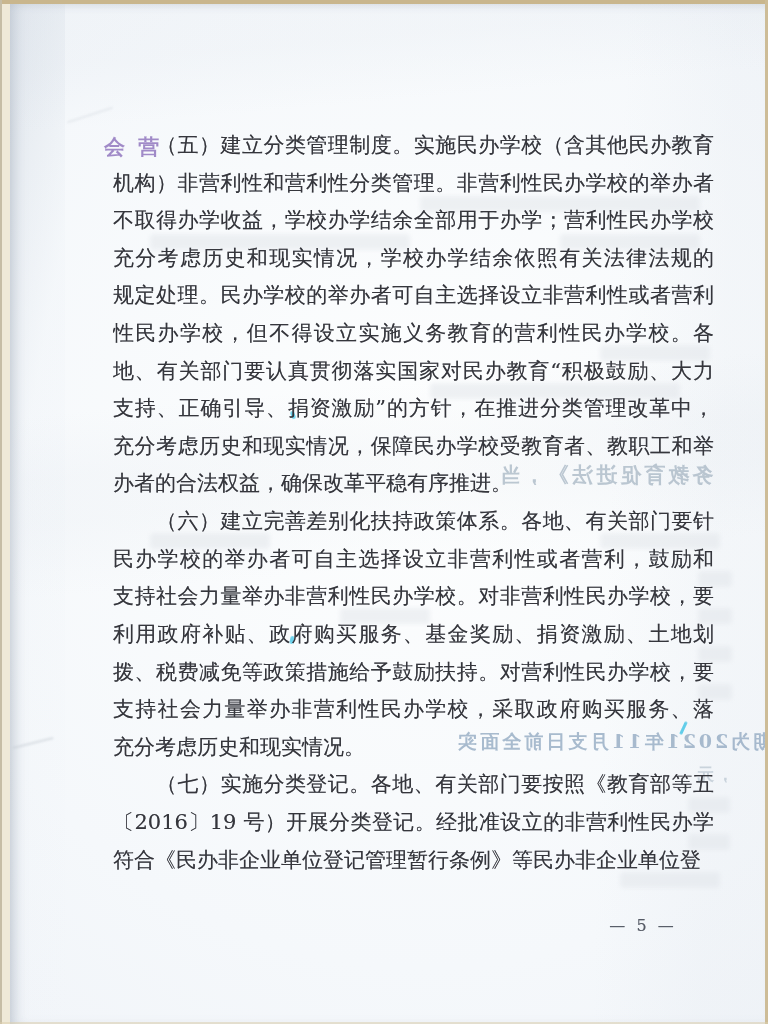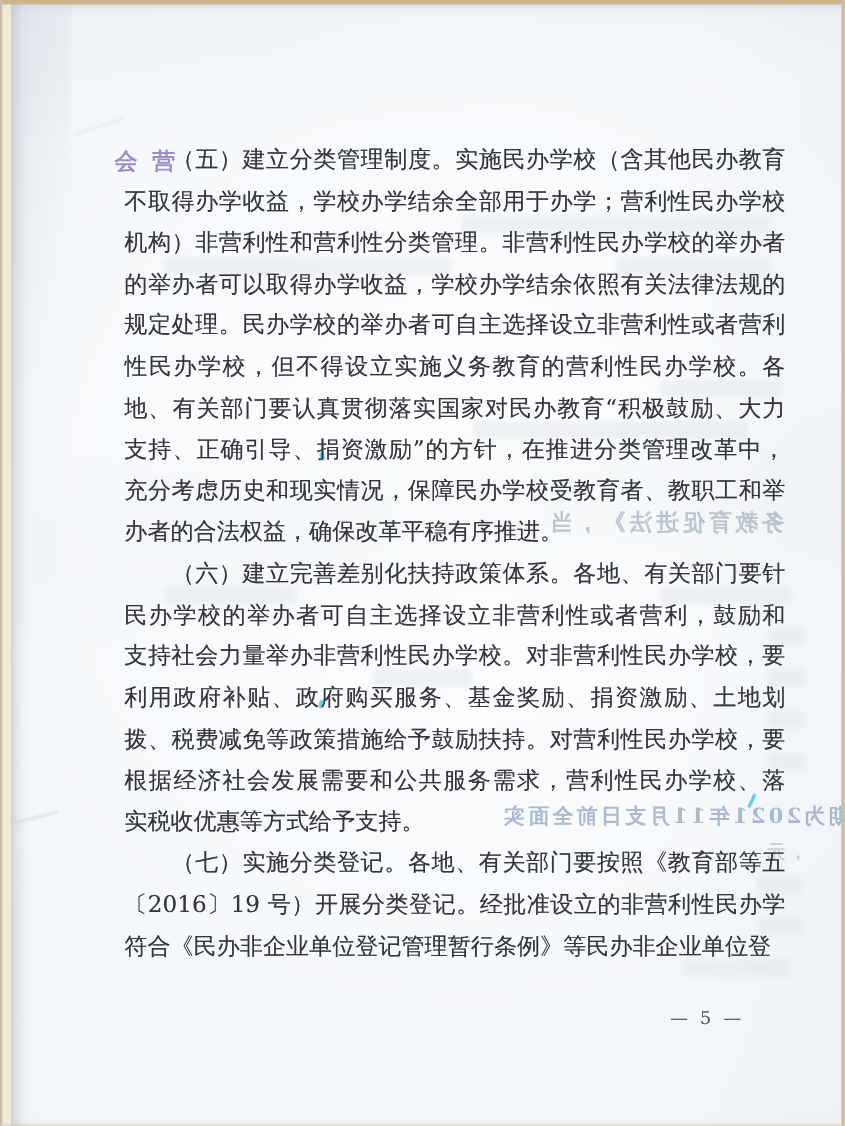--- a/index.html
+++ b/index.html
@@ -95,36 +95,36 @@
       <div class="bleed mirrored" style="left: 694px; top: 763px; font-size: 17px; color: rgb(162, 178, 192); opacity: 0.5;">，元</div>
       <div class="pen-mark" style="left: 291px; top: 411px; width: 4px; height: 8px; background: rgb(73, 200, 232); transform: rotate(-20deg); opacity: 0.8;"></div>
       <div class="pen-mark" style="left: 290px; top: 636px; width: 4px; height: 8px; background: rgb(73, 200, 232); transform: rotate(12deg); opacity: 0.8;"></div>
       <div class="pen-mark" style="left: 682px; top: 721px; width: 3px; height: 14px; background: rgb(62, 195, 230); transform: rotate(25deg); opacity: 0.8;"></div>
       <div class="crease" style="left: 66px; top: 114px; width: 48px; height: 2px; transform: rotate(-18deg); opacity: 0.3;"></div>
       <div class="crease" style="left: 12px; top: 742px; width: 42px; height: 2px; transform: rotate(-14deg); opacity: 0.55;"></div>
     </div>
 
   <div class="text-block">
       <div class="line indent">（五）建立分类管理制度。实施民办学校（含其他民办教育</div>
+      <div class="line">机构）非营利性和营利性分类管理。非营利性民办学校的举办者</div>
       <div class="line">不取得办学收益，学校办学结余全部用于办学；营利性民办学校</div>
-      <div class="line">机构）非营利性和营利性分类管理。非营利性民办学校的举办者</div>
-      <div class="line">的举办者可以取得办学收益，学校办学结余依照有关法律法规的</div>
+      <div class="line">充分考虑历史和现实情况，学校办学结余依照有关法律法规的</div>
       <div class="line">规定处理。民办学校的举办者可自主选择设立非营利性或者营利</div>
       <div class="line">性民办学校，但不得设立实施义务教育的营利性民办学校。各</div>
       <div class="line">地、有关部门要认真贯彻落实国家对民办教育“积极鼓励、大力</div>
       <div class="line">支持、正确引导、捐资激励”的方针，在推进分类管理改革中，</div>
       <div class="line">充分考虑历史和现实情况，保障民办学校受教育者、教职工和举</div>
       <div class="line last">办者的合法权益，确保改革平稳有序推进。</div>
       <div class="line indent">（六）建立完善差别化扶持政策体系。各地、有关部门要针</div>
       <div class="line">民办学校的举办者可自主选择设立非营利性或者营利，鼓励和</div>
       <div class="line">支持社会力量举办非营利性民办学校。对非营利性民办学校，要</div>
       <div class="line">利用政府补贴、政府购买服务、基金奖励、捐资激励、土地划</div>
       <div class="line">拨、税费减免等政策措施给予鼓励扶持。对营利性民办学校，要</div>
-      <div class="line">根据经济社会发展需要和公共服务需求，营利性民办学校、落</div>
-      <div class="line last">实税收优惠等方式给予支持。</div>
+      <div class="line">支持社会力量举办非营利性民办学校，采取政府购买服务、落</div>
+      <div class="line last">充分考虑历史和现实情况。</div>
       <div class="line indent">（七）实施分类登记。各地、有关部门要按照《教育部等五</div>
       <div class="line">〔2016〕19 号）开展分类登记。经批准设立的非营利性民办学校</div>
       <div class="line last">符合《民办非企业单位登记管理暂行条例》等民办非企业单位登</div>
     </div>
 
   <div class="page-number">— 5 —</div>
 
   <div class="edge-top"></div>
   <div class="edge-right"></div>
   <div class="edge-left-line"></div>

